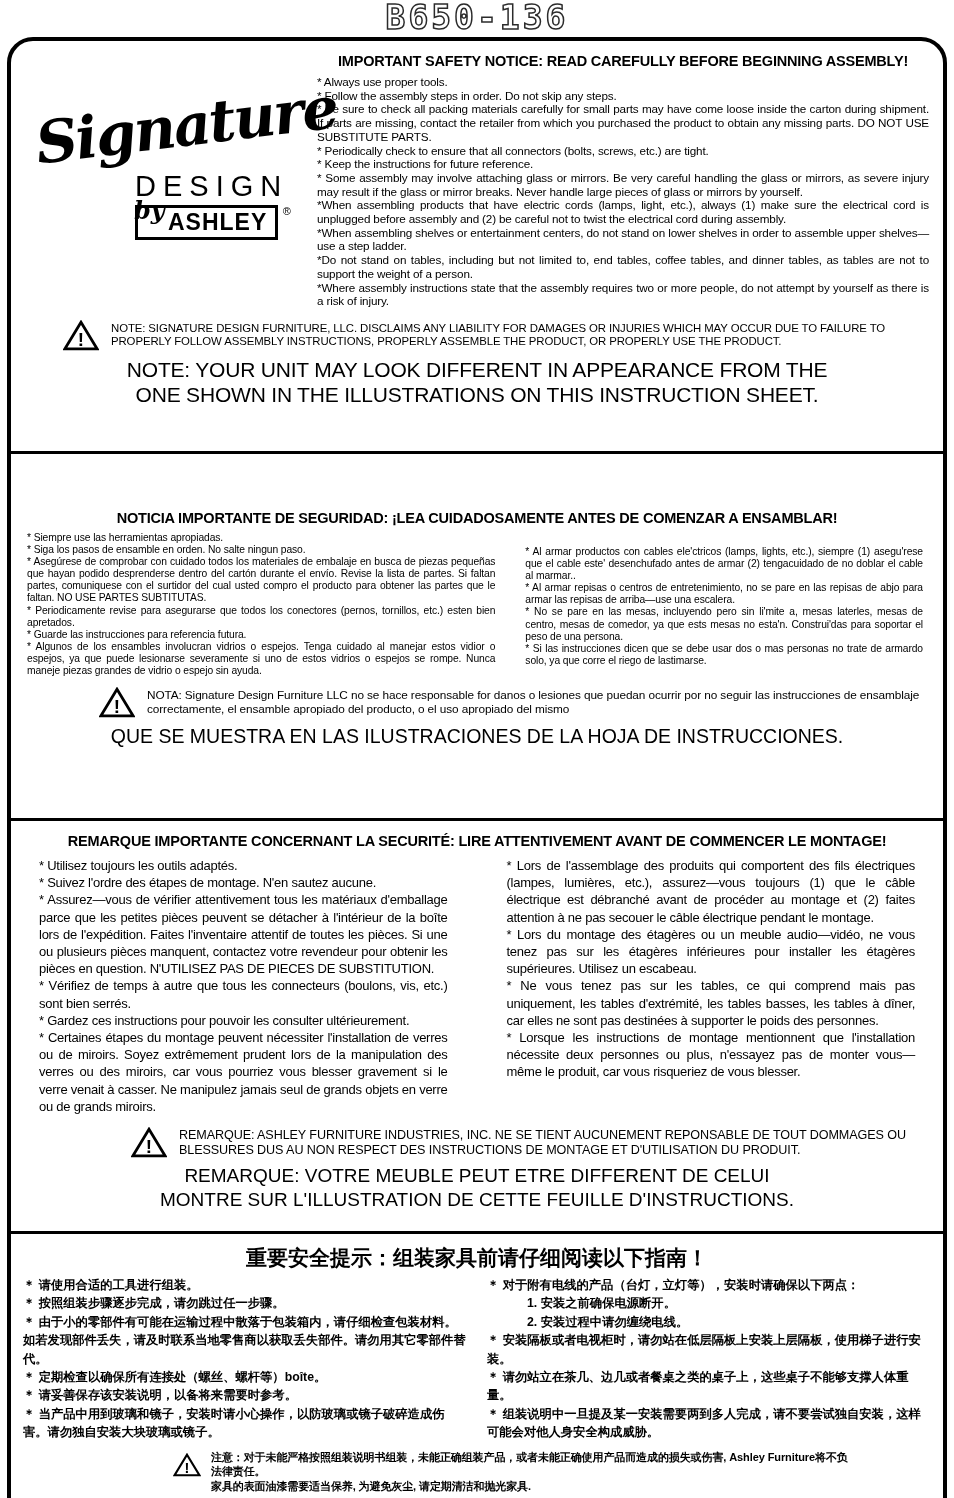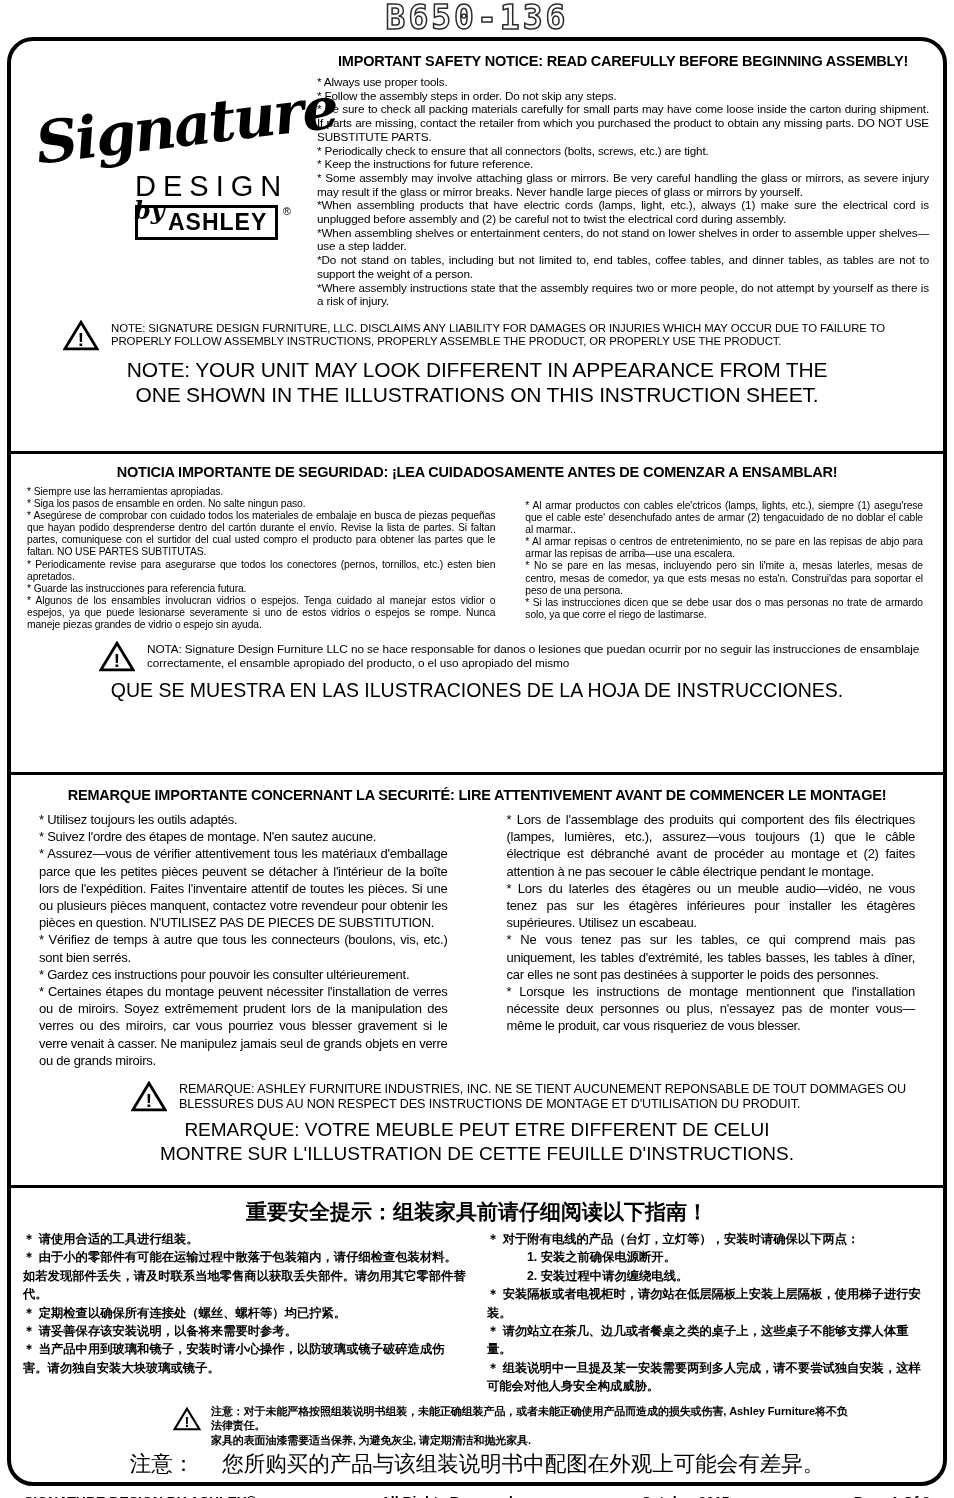--- a/index.html
+++ b/index.html
@@ -58,21 +58,21 @@
     text-align: justify;
   }
   .note-row { display: flex; align-items: center; gap: 12px; margin: 12px 0 4px 46px; }
   .warn { width: 36px; height: 31px; flex: none; }
   .warn text { fill: #000; font-family: "Liberation Sans", sans-serif; }
   .note-text { font-size: 11.4px; line-height: 13.2px; letter-spacing: -0.1px; max-width: 832px; }
   .bignote { text-align: center; font-weight: normal; }
   .bignote.en { font-size: 21px; line-height: 25.5px; margin-top: 6px; letter-spacing: -0.2px; }
 
   
-  .sec-es { min-height: 318px; padding: 8px 16px 4px 16px; }
+  .sec-es { min-height: 318px; padding: 8px 16px 4px 16px; margin-top: 46px; }
   .cols { display: flex; }
   .cols-es { gap: 16px; margin-top: 4px; }
   .col-es-left  { width: 53%; font-size: 10.3px; line-height: 12.1px; text-align: justify; letter-spacing: -0.1px; }
   .col-es-right { width: 47%; font-size: 10.3px; line-height: 12.1px; text-align: justify; letter-spacing: -0.1px; padding: 14px 4px 0 14px; }
   .note-es { margin: 10px 0 4px 72px; }
   .note-es .note-text { font-size: 11.8px; line-height: 13.6px; max-width: 780px; }
   .bignote.es { font-size: 19.5px; line-height: 24px; margin-top: 6px; }
 
   
   .sec-fr { min-height: 410px; padding: 10px 28px 4px 28px; }
@@ -193,21 +193,21 @@
         <div class="col col-fr">
           <div class="b">* Utilisez toujours les outils adaptés.</div>
           <div class="b">* Suivez l'ordre des étapes de montage. N'en sautez aucune.</div>
           <div class="b">* Assurez—vous de vérifier attentivement tous les matériaux d'emballage parce que les petites pièces peuvent se détacher à l'intérieur de la boîte lors de l'expédition. Faites l'inventaire attentif de toutes les pièces. Si une ou plusieurs pièces manquent, contactez votre revendeur pour obtenir les pièces en question. N'UTILISEZ PAS DE PIECES DE SUBSTITUTION.</div>
           <div class="b">* Vérifiez de temps à autre que tous les connecteurs (boulons, vis, etc.) sont bien serrés.</div>
           <div class="b">* Gardez ces instructions pour pouvoir les consulter ultérieurement.</div>
           <div class="b">* Certaines étapes du montage peuvent nécessiter l'installation de verres ou de miroirs.  Soyez extrêmement prudent lors de la manipulation des verres ou des miroirs, car vous pourriez vous blesser gravement si le verre venait à casser. Ne manipulez jamais seul de grands objets en verre ou de grands miroirs.</div>
         </div>
         <div class="col col-fr">
           <div class="b">* Lors de l'assemblage des produits qui comportent des fils électriques (lampes, lumières, etc.), assurez—vous toujours (1) que le câble électrique est débranché avant de procéder au montage et (2) faites attention à ne pas secouer le câble électrique pendant le montage.</div>
-          <div class="b">* Lors du laterles des étagères ou un meuble audio—vidéo, ne vous tenez pas sur les étagères inférieures pour installer les étagères supérieures. Utilisez un escabeau.</div>
+          <div class="b">* Lors du montage des étagères ou un meuble audio—vidéo, ne vous tenez pas sur les étagères inférieures pour installer les étagères supérieures. Utilisez un escabeau.</div>
           <div class="b">* Ne vous tenez pas sur les tables, ce qui comprend mais pas uniquement, les tables d'extrémité, les tables basses, les tables à dîner, car elles ne sont pas destinées à supporter le poids des personnes.</div>
           <div class="b">* Lorsque les instructions de montage mentionnent que l'installation nécessite deux personnes ou plus, n'essayez pas de monter vous—même le produit, car vous risqueriez de vous blesser.</div>
         </div>
       </div>
       <div class="note-row note-fr">
         <svg class="warn" viewBox="0 0 64 56">
           <path d="M32 4 L61 52 L3 52 Z" fill="none" stroke="#000" stroke-width="5"></path>
           <text x="32" y="47" text-anchor="middle" font-size="34" font-weight="bold">!</text>
         </svg>
         <div class="note-text">REMARQUE: ASHLEY FURNITURE INDUSTRIES, INC. NE SE TIENT AUCUNEMENT REPONSABLE DE TOUT DOMMAGES OU BLESSURES DUS AU NON RESPECT DES INSTRUCTIONS DE MONTAGE ET D'UTILISATION DU PRODUIT.</div>
@@ -218,22 +218,23 @@
       </div>
     </section>
 
     <div class="divider"></div>
 
     <section class="sec sec-zh">
       <div class="zh-title">重要安全提示：组装家具前请仔细阅读以下指南！</div>
       <div class="cols cols-zh">
         <div class="col col-zh">
           <div class="b">＊ 请使用合适的工具进行组装。</div>
+          <div class="b">＊ 按照组装步骤逐步完成，请勿跳过任一步骤。</div>
           <div class="b">＊ 由于小的零部件有可能在运输过程中散落于包装箱内，请仔细检查包装材料。如若发现部件丢失，请及时联系当地零售商以获取丢失部件。请勿用其它零部件替代。</div>
-          <div class="b">＊ 定期检查以确保所有连接处（螺丝、螺杆等）均已拧紧。</div>
+          <div class="b">＊ 定期检查以确保所有连接处（螺丝、螺杆等）boîte。</div>
           <div class="b">＊ 请妥善保存该安装说明，以备将来需要时参考。</div>
           <div class="b">＊ 当产品中用到玻璃和镜子，安装时请小心操作，以防玻璃或镜子破碎造成伤害。请勿独自安装大块玻璃或镜子。</div>
         </div>
         <div class="col col-zh">
           <div class="b">＊ 对于附有电线的产品（台灯，立灯等），安装时请确保以下两点：</div>
           <div class="b indent">1.  安装之前确保电源断开。</div>
           <div class="b indent">2.  安装过程中请勿缠绕电线。</div>
           <div class="b">＊ 安装隔板或者电视柜时，请勿站在低层隔板上安装上层隔板，使用梯子进行安装。</div>
           <div class="b">＊ 请勿站立在茶几、边几或者餐桌之类的桌子上，这些桌子不能够支撑人体重量。</div>
           <div class="b">＊ 组装说明中一旦提及某一安装需要两到多人完成，请不要尝试独自安装，这样可能会对他人身安全构成威胁。</div>

